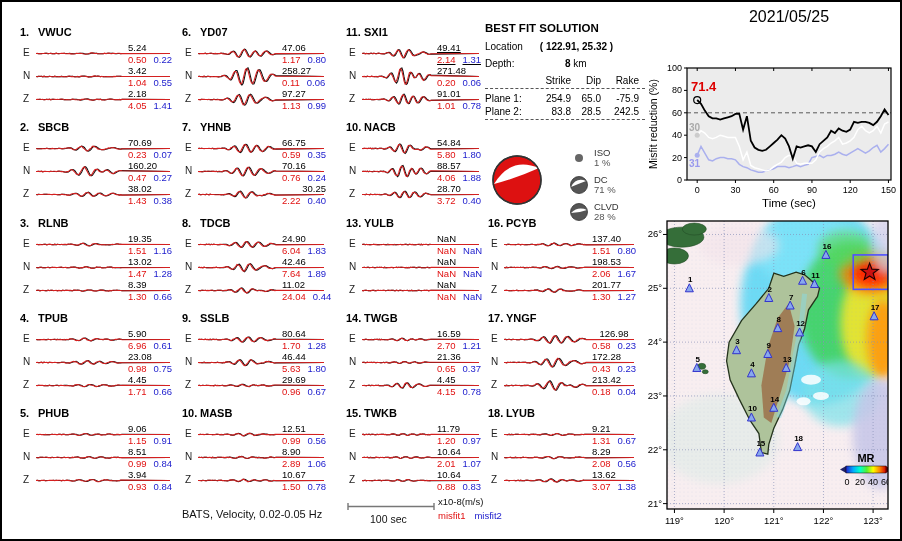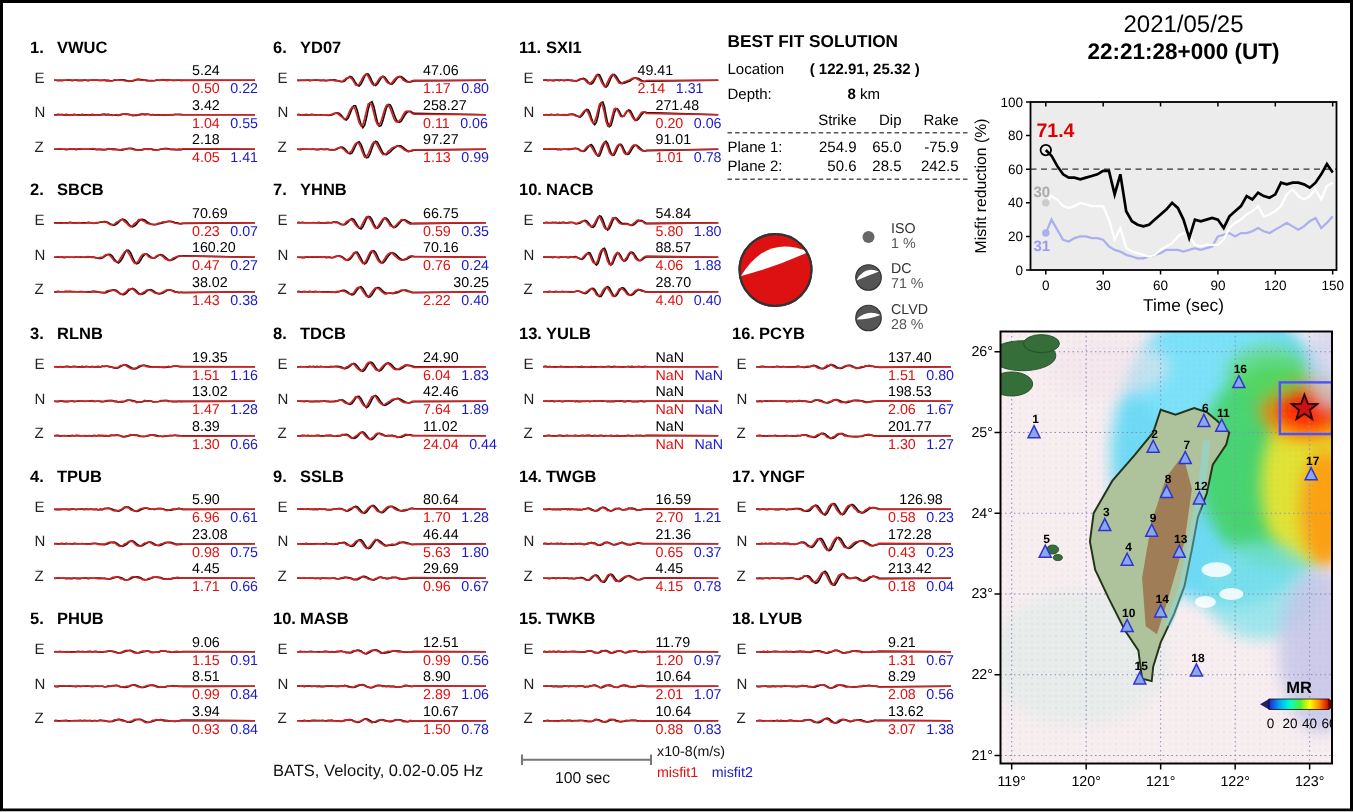--- a/index.html
+++ b/index.html
@@ -322,21 +322,21 @@
         </div>
       </div>
       <div class="station" style="left: 340px; top: 24px;">
         <div class="st-h"><span class="st-num">11.</span><span class="st-code">SXI1</span></div>
         <div class="trow" style="top: 16px;">
           <span class="comp">E</span>
           <svg width="117" height="23" class="trace">
             <path d="M0,11.5 L1.1,11.4 L2.2,11.4 L3.2,11.6 L4.3,11.5 L5.4,11.5 L6.5,11.6 L7.5,11.6 L8.6,11.4 L9.7,11.4 L10.8,11.6 L11.9,11.4 L12.9,11.5 L14.0,11.6 L15.1,11.5 L16.2,11.3 L17.3,11.4 L18.3,11.5 L19.4,11.6 L20.5,11.8 L21.6,11.9 L22.6,11.9 L23.7,11.5 L24.8,11.0 L25.9,10.6 L27.0,10.3 L28.0,10.6 L29.1,11.6 L30.2,12.9 L31.3,13.9 L32.3,13.9 L33.4,13.1 L34.5,11.1 L35.6,8.8 L36.7,7.6 L37.7,7.9 L38.8,10.0 L39.9,12.7 L41.0,15.2 L42.0,16.1 L43.1,15.0 L44.2,12.6 L45.3,10.0 L46.4,8.0 L47.4,7.6 L48.5,8.5 L49.6,10.2 L50.7,12.1 L51.8,13.1 L52.8,13.6 L53.9,13.4 L55.0,13.1 L56.1,12.7 L57.1,12.3 L58.2,11.8 L59.3,10.9 L60.4,10.3 L61.5,9.9 L62.5,10.0 L63.6,10.4 L64.7,11.0 L65.8,11.7 L66.8,12.1 L67.9,12.3 L69.0,12.1 L117,11.5" fill="none" stroke="#111" stroke-width="1.1"></path>
             <path d="M0,11.5 L1.1,11.3 L2.2,11.3 L3.2,11.8 L4.3,11.4 L5.4,11.6 L6.5,11.7 L7.5,11.7 L8.6,11.3 L9.7,11.3 L10.8,11.7 L11.9,11.2 L12.9,11.5 L14.0,11.7 L15.1,11.6 L16.2,11.1 L17.3,11.3 L18.3,11.7 L19.4,11.6 L20.5,11.9 L21.6,11.7 L22.6,11.8 L23.7,11.1 L24.8,10.5 L25.9,10.7 L27.0,10.7 L28.0,11.3 L29.1,12.6 L30.2,13.6 L31.3,13.6 L32.3,12.6 L33.4,11.6 L34.5,9.8 L35.6,8.0 L36.7,8.5 L37.7,9.6 L38.8,12.3 L39.9,14.2 L41.0,15.7 L42.0,15.1 L43.1,12.6 L44.2,10.3 L45.3,8.5 L46.4,7.6 L47.4,8.5 L48.5,10.0 L49.6,11.7 L50.7,13.4 L51.8,13.7 L52.8,13.8 L53.9,12.7 L55.0,12.4 L56.1,11.8 L57.1,11.5 L58.2,11.1 L59.3,10.3 L60.4,10.1 L61.5,9.9 L62.5,10.5 L63.6,11.2 L64.7,11.6 L65.8,12.4 L66.8,12.3 L67.9,12.3 L69.0,11.7 L117,11.5" fill="none" stroke="#d42020" stroke-width="1.1"></path>
           </svg>
-          <div class="nums" style="left: 83px;"><span class="amp">49.41</span><span><span class="m1">2.14</span><span class="m2">1.31</span></span></div>
+          <div class="nums" style="left: 95px; text-decoration: underline;"><span class="amp">49.41</span><span><span class="m1">2.14</span><span class="m2">1.31</span></span></div>
         </div>
         <div class="trow" style="top: 39px;">
           <span class="comp">N</span>
           <svg width="117" height="23" class="trace">
             <path d="M0,11.5 L1.1,11.5 L2.2,11.5 L3.2,11.5 L4.3,11.6 L5.4,11.4 L6.5,11.5 L7.5,11.5 L8.6,11.5 L9.7,11.4 L10.8,11.5 L11.9,11.5 L12.9,11.6 L14.0,11.5 L15.1,11.7 L16.2,11.6 L17.3,11.4 L18.3,11.2 L19.4,11.1 L20.5,11.2 L21.6,11.7 L22.6,12.2 L23.7,12.8 L24.8,13.1 L25.9,12.2 L27.0,10.7 L28.0,9.0 L29.1,7.9 L30.2,8.3 L31.3,10.4 L32.3,13.7 L33.4,16.9 L34.5,18.1 L35.6,16.5 L36.7,12.3 L37.7,7.0 L38.8,3.4 L39.9,3.0 L41.0,6.2 L42.0,11.7 L43.1,16.9 L44.2,19.5 L45.3,18.7 L46.4,15.1 L47.4,10.7 L48.5,8.0 L49.6,7.5 L50.7,9.0 L51.8,11.3 L52.8,12.6 L53.9,12.5 L55.0,10.9 L56.1,9.1 L57.1,8.3 L58.2,8.8 L59.3,10.8 L60.4,13.1 L61.5,14.9 L62.5,15.2 L63.6,14.5 L64.7,12.9 L65.8,11.2 L66.8,10.2 L67.9,9.7 L69.0,10.1 L117,11.5" fill="none" stroke="#111" stroke-width="1.1"></path>
             <path d="M0,11.5 L1.1,11.6 L2.2,11.4 L3.2,11.6 L4.3,11.7 L5.4,11.2 L6.5,11.5 L7.5,11.6 L8.6,11.6 L9.7,11.2 L10.8,11.6 L11.9,11.5 L12.9,11.7 L14.0,11.3 L15.1,11.9 L16.2,11.6 L17.3,11.4 L18.3,11.3 L19.4,11.4 L20.5,11.6 L21.6,12.2 L22.6,12.2 L23.7,12.5 L24.8,12.5 L25.9,11.0 L27.0,9.5 L28.0,8.6 L29.1,8.7 L30.2,10.4 L31.3,12.9 L32.3,15.5 L33.4,17.0 L34.5,15.8 L35.6,12.6 L36.7,8.3 L37.7,4.4 L38.8,3.7 L39.9,6.1 L41.0,10.6 L42.0,15.9 L43.1,19.0 L44.2,18.7 L45.3,15.8 L46.4,11.5 L47.4,7.7 L48.5,7.2 L49.6,8.3 L50.7,10.5 L51.8,12.7 L52.8,12.8 L53.9,12.2 L55.0,10.2 L56.1,8.8 L57.1,9.1 L58.2,10.2 L59.3,12.5 L60.4,14.3 L61.5,15.4 L62.5,14.3 L63.6,13.0 L64.7,11.4 L65.8,9.9 L66.8,9.7 L67.9,9.6 L69.0,10.6 L117,11.5" fill="none" stroke="#d42020" stroke-width="1.1"></path>
           </svg>
           <div class="nums" style="left: 95px;"><span class="amp">271.48</span><span><span class="m1">0.20</span><span class="m2">0.06</span></span></div>
         </div>
         <div class="trow" style="top: 62px;">
@@ -365,21 +365,21 @@
             <path d="M0,11.5 L1.1,11.2 L2.2,11.4 L3.2,11.2 L4.3,11.6 L5.4,11.2 L6.5,11.7 L7.5,11.3 L8.6,11.5 L9.7,11.7 L10.8,11.8 L11.9,11.2 L12.9,11.3 L14.0,11.5 L15.1,11.3 L16.2,11.6 L17.3,11.7 L18.3,11.0 L19.4,11.2 L20.5,11.6 L21.6,11.4 L22.6,11.6 L23.7,12.0 L24.8,12.4 L25.9,12.5 L27.0,11.2 L28.0,10.1 L29.1,9.1 L30.2,9.2 L31.3,10.2 L32.3,12.7 L33.4,14.9 L34.5,15.5 L35.6,15.5 L36.7,13.0 L37.7,9.2 L38.8,6.9 L39.9,6.2 L41.0,7.4 L42.0,10.5 L43.1,14.1 L44.2,16.3 L45.3,16.4 L46.4,14.0 L47.4,11.0 L48.5,9.3 L49.6,8.3 L50.7,9.7 L51.8,11.9 L52.8,13.3 L53.9,14.1 L55.0,12.6 L56.1,11.1 L57.1,9.1 L58.2,8.1 L59.3,8.9 L60.4,9.8 L61.5,12.1 L62.5,13.1 L63.6,13.8 L64.7,13.8 L65.8,12.9 L66.8,11.7 L67.9,11.1 L69.0,10.8 L117,11.5" fill="none" stroke="#d42020" stroke-width="1.1"></path>
           </svg>
           <div class="nums" style="left: 95px;"><span class="amp">88.57</span><span><span class="m1">4.06</span><span class="m2">1.88</span></span></div>
         </div>
         <div class="trow" style="top: 62px;">
           <span class="comp">Z</span>
           <svg width="117" height="23" class="trace">
             <path d="M0,11.5 L1.1,11.5 L2.2,11.5 L3.2,11.6 L4.3,11.4 L5.4,11.5 L6.5,11.5 L7.5,11.6 L8.6,11.4 L9.7,11.5 L10.8,11.5 L11.9,11.5 L12.9,11.4 L14.0,11.5 L15.1,11.5 L16.2,11.5 L17.3,11.6 L18.3,11.7 L19.4,11.6 L20.5,11.5 L21.6,11.3 L22.6,11.0 L23.7,11.0 L24.8,11.3 L25.9,11.9 L27.0,12.3 L28.0,12.7 L29.1,12.3 L30.2,11.5 L31.3,10.3 L32.3,9.3 L33.4,9.2 L34.5,10.1 L35.6,12.0 L36.7,13.7 L37.7,14.7 L38.8,14.5 L39.9,12.8 L41.0,10.6 L42.0,8.7 L43.1,8.1 L44.2,8.9 L45.3,10.9 L46.4,13.2 L47.4,14.5 L48.5,14.3 L49.6,13.1 L50.7,11.0 L51.8,9.6 L52.8,8.8 L53.9,9.2 L55.0,10.4 L56.1,12.0 L57.1,13.2 L58.2,13.9 L59.3,13.7 L60.4,13.0 L61.5,11.8 L62.5,10.9 L63.6,10.2 L64.7,10.2 L65.8,10.5 L66.8,10.9 L67.9,11.3 L69.0,11.7 L117,11.5" fill="none" stroke="#111" stroke-width="1.1"></path>
             <path d="M0,11.5 L1.1,11.5 L2.2,11.5 L3.2,11.7 L4.3,11.2 L5.4,11.5 L6.5,11.5 L7.5,11.8 L8.6,11.2 L9.7,11.5 L10.8,11.6 L11.9,11.5 L12.9,11.4 L14.0,11.6 L15.1,11.4 L16.2,11.5 L17.3,11.4 L18.3,11.8 L19.4,11.7 L20.5,11.6 L21.6,11.3 L22.6,11.1 L23.7,11.0 L24.8,11.5 L25.9,12.1 L27.0,12.1 L28.0,12.3 L29.1,11.4 L30.2,10.6 L31.3,9.8 L32.3,9.4 L33.4,10.1 L34.5,11.3 L35.6,13.4 L36.7,14.3 L37.7,14.0 L38.8,13.1 L39.9,10.8 L41.0,9.3 L42.0,8.6 L43.1,9.1 L44.2,10.7 L45.3,12.4 L46.4,14.4 L47.4,14.6 L48.5,13.4 L49.6,11.8 L50.7,9.7 L51.8,9.3 L52.8,9.5 L53.9,10.5 L55.0,11.7 L56.1,13.2 L57.1,13.6 L58.2,13.6 L59.3,12.9 L60.4,12.1 L61.5,10.8 L62.5,10.4 L63.6,9.8 L64.7,10.6 L65.8,11.1 L66.8,11.2 L67.9,11.5 L69.0,11.8 L117,11.5" fill="none" stroke="#d42020" stroke-width="1.1"></path>
           </svg>
-          <div class="nums" style="left: 95px;"><span class="amp">28.70</span><span><span class="m1">4.40</span><span class="m2">0.40</span></span></div>
+          <div class="nums" style="left: 95px;"><span class="amp">28.70</span><span><span class="m1">3.72</span><span class="m2">0.40</span></span></div>
         </div>
       </div>
       <div class="station" style="left: 340px; top: 215px;">
         <div class="st-h"><span class="st-num">13.</span><span class="st-code">YULB</span></div>
         <div class="trow" style="top: 16px;">
           <span class="comp">E</span>
           <svg width="117" height="23" class="trace">
             <path d="M0,11.5 L1.1,11.4 L2.2,11.4 L3.2,11.6 L4.3,11.5 L5.4,11.5 L6.5,11.5 L7.5,11.6 L8.6,11.6 L9.7,11.5 L10.8,11.5 L11.9,11.4 L12.9,11.5 L14.0,11.5 L15.1,11.6 L16.2,11.6 L17.3,11.6 L18.3,11.5 L19.4,11.5 L20.5,11.5 L21.6,11.5 L22.6,11.5 L23.7,11.6 L24.8,11.6 L25.9,11.4 L27.0,11.6 L28.0,11.5 L29.1,11.5 L30.2,11.5 L31.3,11.6 L32.3,11.5 L33.4,11.6 L34.5,11.6 L35.6,11.5 L36.7,11.5 L37.7,11.5 L38.8,11.5 L39.9,11.6 L41.0,11.5 L42.0,11.5 L43.1,11.4 L44.2,11.4 L45.3,11.6 L46.4,11.6 L47.4,11.4 L48.5,11.5 L49.6,11.5 L50.7,11.5 L51.8,11.6 L52.8,11.5 L53.9,11.6 L55.0,11.5 L56.1,11.5 L57.1,11.4 L58.2,11.6 L59.3,11.4 L60.4,11.6 L61.5,11.5 L62.5,11.5 L63.6,11.5 L64.7,11.5 L65.8,11.6 L66.8,11.6 L67.9,11.4 L69.0,11.5 L117,11.5" fill="none" stroke="#111" stroke-width="1.1"></path>
             <path d="M0,11.5 L1.1,11.2 L2.2,11.2 L3.2,11.7 L4.3,11.3 L5.4,11.6 L6.5,11.5 L7.5,11.8 L8.6,11.8 L9.7,11.6 L10.8,11.5 L11.9,11.3 L12.9,11.6 L14.0,11.4 L15.1,11.8 L16.2,11.7 L17.3,11.7 L18.3,11.5 L19.4,11.7 L20.5,11.5 L21.6,11.4 L22.6,11.6 L23.7,11.7 L24.8,11.8 L25.9,11.3 L27.0,11.8 L28.0,11.6 L29.1,11.5 L30.2,11.6 L31.3,11.7 L32.3,11.3 L33.4,11.8 L34.5,11.8 L35.6,11.7 L36.7,11.6 L37.7,11.5 L38.8,11.4 L39.9,11.7 L41.0,11.6 L42.0,11.6 L43.1,11.3 L44.2,11.3 L45.3,11.7 L46.4,11.8 L47.4,11.3 L48.5,11.4 L49.6,11.6 L50.7,11.4 L51.8,11.7 L52.8,11.6 L53.9,11.8 L55.0,11.5 L56.1,11.3 L57.1,11.3 L58.2,11.8 L59.3,11.2 L60.4,11.8 L61.5,11.4 L62.5,11.5 L63.6,11.3 L64.7,11.4 L65.8,11.7 L66.8,11.7 L67.9,11.3 L69.0,11.5 L117,11.5" fill="none" stroke="#d42020" stroke-width="1.1"></path>
           </svg>
@@ -555,21 +555,21 @@
       <span class="hd num-r">Dip</span>
       <span class="hd num-r">Rake</span>
     </div>
     <div class="dash"></div>
     <div class="bf-table">
       <span>Plane 1:</span>
       <span class="num-r">254.9</span>
       <span class="num-r">65.0</span>
       <span class="num-r">-75.9</span>
       <span>Plane 2:</span>
-      <span class="num-r">50.6</span>
+      <span class="num-r">83.8</span>
       <span class="num-r">28.5</span>
       <span class="num-r">242.5</span>
     </div>
     <div class="dash"></div>
 
     <svg style="position:absolute;left:5px;top:131px;" width="54" height="54" viewBox="0 0 54 54">
       <circle cx="27" cy="27" r="24" fill="#dd1111" stroke="#333" stroke-width="1.4"></circle>
       <path d="M4,31 Q21,3 49,15 Q27,25 4,31 Z" fill="#ffffff"></path>
       <circle cx="27" cy="27" r="24" fill="none" stroke="#333" stroke-width="1.4"></circle>
     </svg>
@@ -598,21 +598,20 @@
           <circle cx="10" cy="10" r="8.5" fill="none" stroke="#333" stroke-width="0.8"></circle>
         </svg>
         <div class="dec-txt"><span>CLVD</span><br>
         <span class="dec-pct">28 %</span></div>
       </div>
     </div>
   </div>
 
   <div id="evt-header">
     <div id="evt-date">2021/05/25</div>
-    <div id="evt-time">22:21:28+000  (UT)</div>
   </div>
 
   <svg id="misfit-chart" style="position:absolute;left:645px;top:56px;" width="253" height="153" viewBox="0 0 253 153">
       <rect x="40" y="10" width="204" height="112" fill="#ececec" stroke="none"></rect>
       <line x1="40" y1="54.8" x2="244" y2="54.8" stroke="#333" stroke-width="0.8" stroke-dasharray="4,3"></line>
       <line x1="37" y1="122" x2="40" y2="122" stroke="#000" stroke-width="1"></line>
       <text x="35" y="125" font-size="9" fill="#000" text-anchor="end">0</text>
       <line x1="37" y1="99.6" x2="40" y2="99.6" stroke="#000" stroke-width="1"></line>
       <text x="35" y="102.6" font-size="9" fill="#000" text-anchor="end">20</text>
       <line x1="37" y1="77.19999999999999" x2="40" y2="77.19999999999999" stroke="#000" stroke-width="1"></line>

